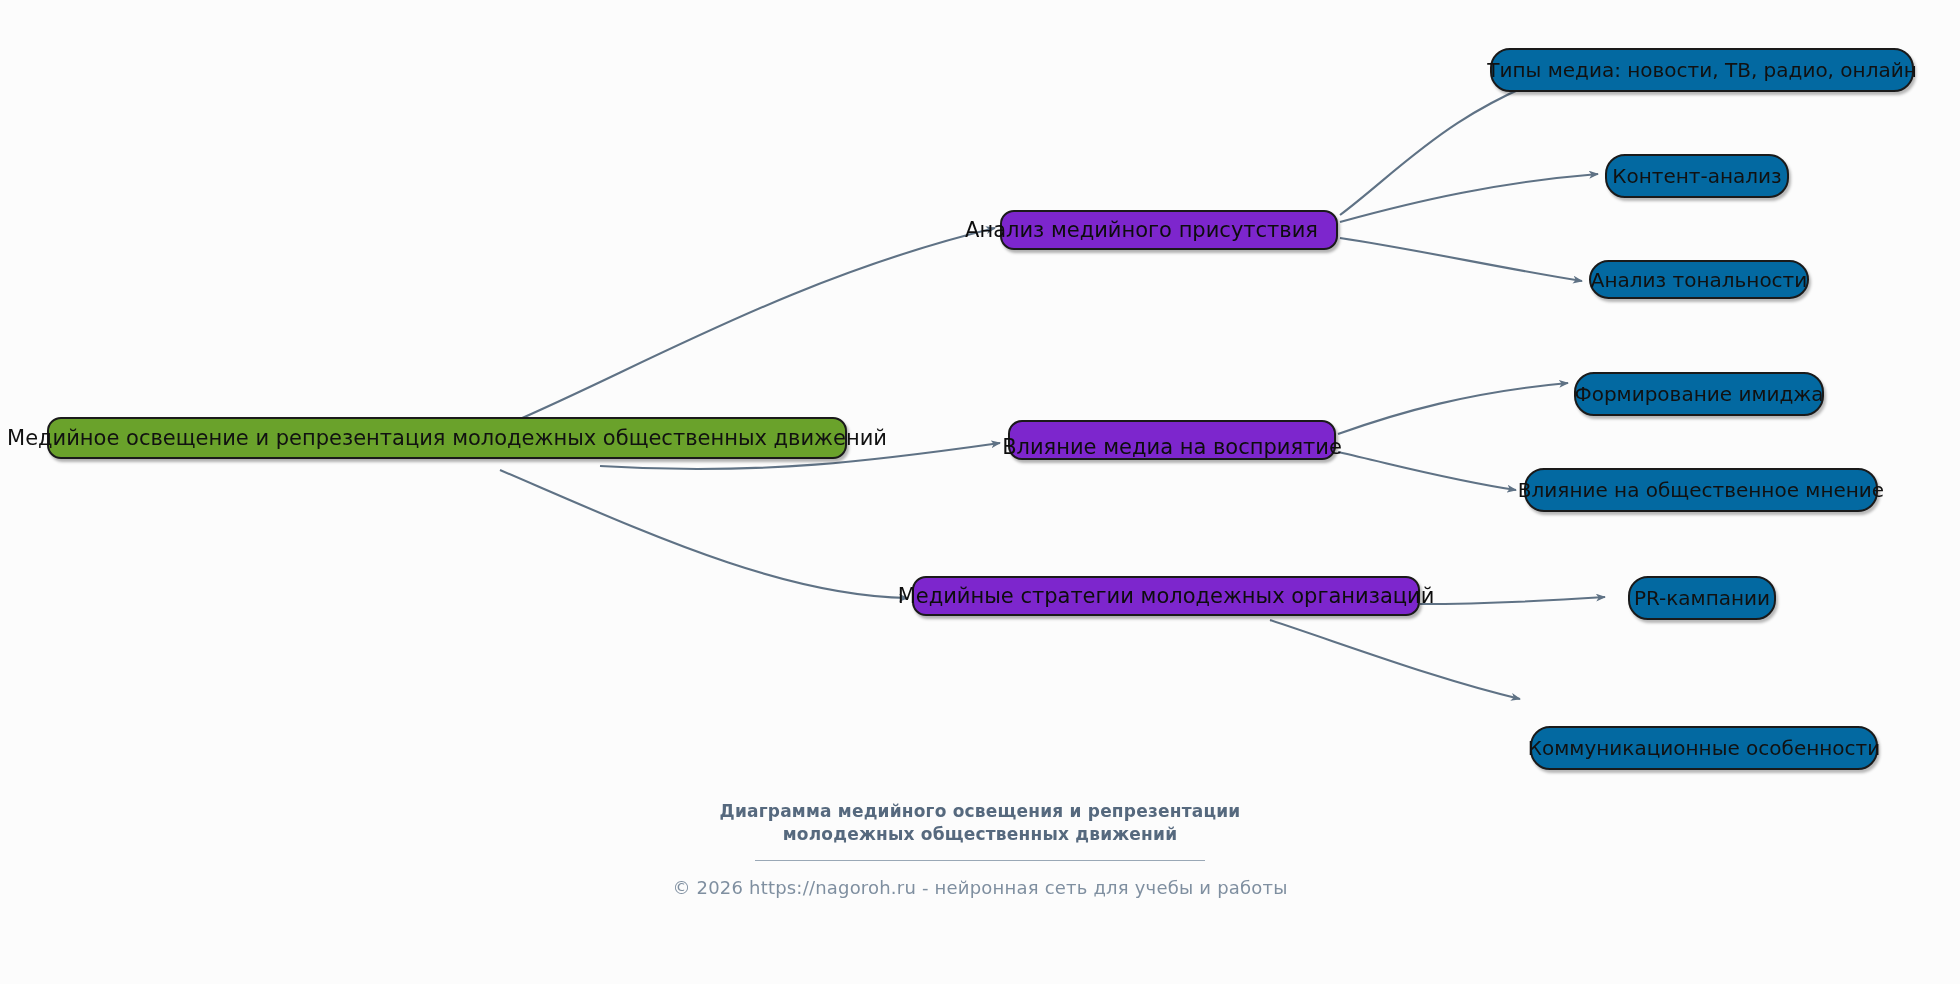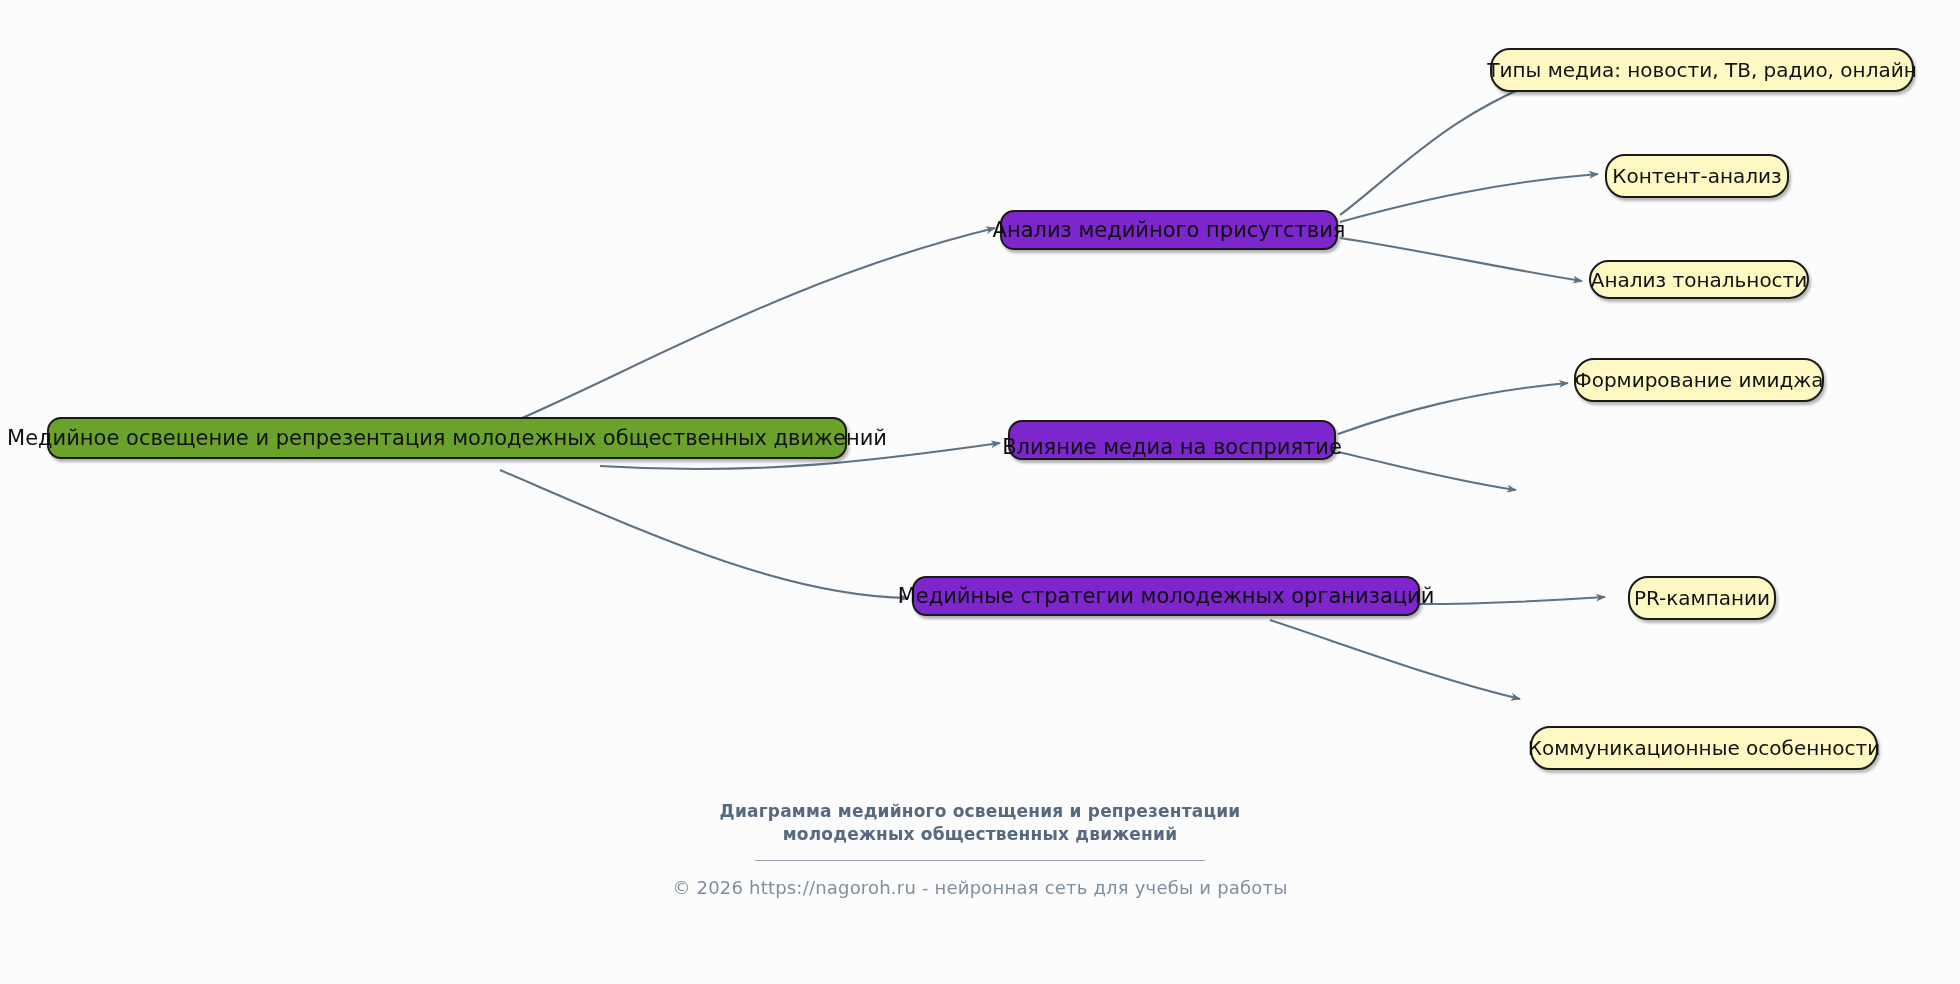--- a/index.html
+++ b/index.html
@@ -47,21 +47,21 @@
   .node-branch {
     background: #7d26cd;
     border-color: #1a1a1a;
     border-radius: 14px;
     color: #0d0d0d;
     font-size: 21px;
     padding: 0 18px;
     box-shadow: 2px 3px 3px rgba(0,0,0,0.30);
   }
   .node-leaf {
-    background: #fef9c3;
+    background: #0369a1;
     border-color: #1a1a1a;
     border-radius: 20px;
     color: #111111;
     font-size: 20px;
     padding: 0 18px;
     box-shadow: 2px 3px 3px rgba(0,0,0,0.28);
     align-items: center;
   }
   #footer {
     position: absolute;
@@ -116,21 +116,21 @@
 
       <path d="M 1420 604 C 1480 604 1560 600 1605 597"></path>
       <path d="M 1270 620 C 1360 650 1440 680 1520 699"></path>
     </g>
   </svg>
 
   <div class="node node-root" style="left:47px; top:417px; width:800px; height:42px;">
     <span>Медийное освещение и репрезентация молодежных общественных движений</span>
   </div>
 
-  <div class="node node-branch" style="left:1000px; top:210px; width:338px; height:40px;">
+  <div class="node node-branch" style="left:1000px; top:210px; width:338px; height:40px;justify-content:flex-end;">
     <span>Анализ медийного присутствия</span>
   </div>
 
   <div class="node node-branch" style="left:1008px; top:420px; width:328px; height:40px;align-items:flex-end;">
     <span>Влияние медиа на восприятие</span>
   </div>
 
   <div class="node node-branch" style="left:912px; top:576px; width:508px; height:40px;">
     <span>Медийные стратегии молодежных организаций</span>
   </div>
@@ -140,24 +140,27 @@
   </div>
 
   <div class="node node-leaf" style="left:1605px; top:154px; width:184px; height:44px;">
     <span>Контент-анализ</span>
   </div>
 
   <div class="node node-leaf" style="left:1589px; top:260px; width:220px; height:39px;">
     <span>Анализ тональности</span>
   </div>
 
-  <div class="node node-leaf" style="left:1574px; top:358px; width:250px; height:44px;">
+  <div class="node node-leaf" style="left:1574px; top:372px; width:250px; height:44px;">
     <span>Формирование имиджа</span>
   </div>
 
+  <div class="node node-leaf" style="left:1524px; top:468px; width:354px; height:44px;">
+    <span>Влияние на общественное мнение</span>
+  </div>
 
   <div class="node node-leaf" style="left:1628px; top:576px; width:148px; height:44px;">
     <span>PR-кампании</span>
   </div>
 
   <div class="node node-leaf" style="left:1530px; top:680px; width:348px; height:44px;margin-top:46px;">
     <span>Коммуникационные особенности</span>
   </div>
 
   <div id="footer">

